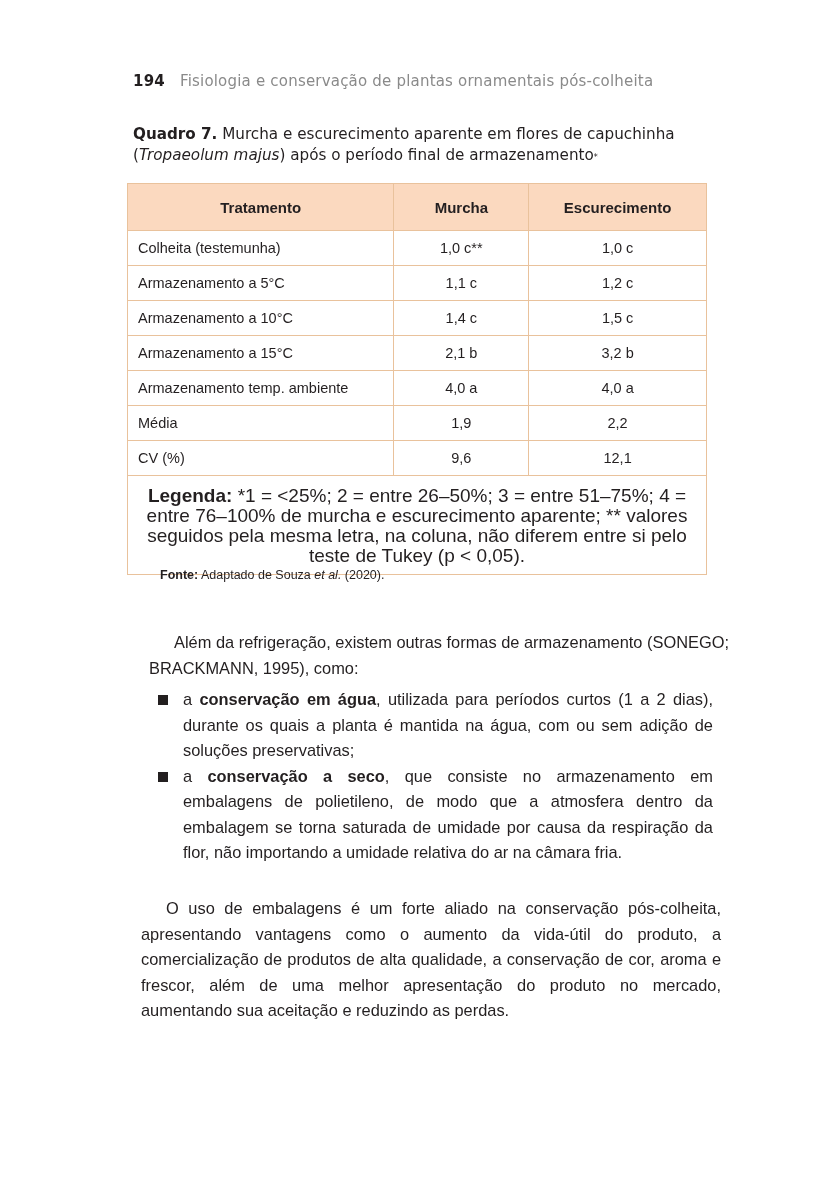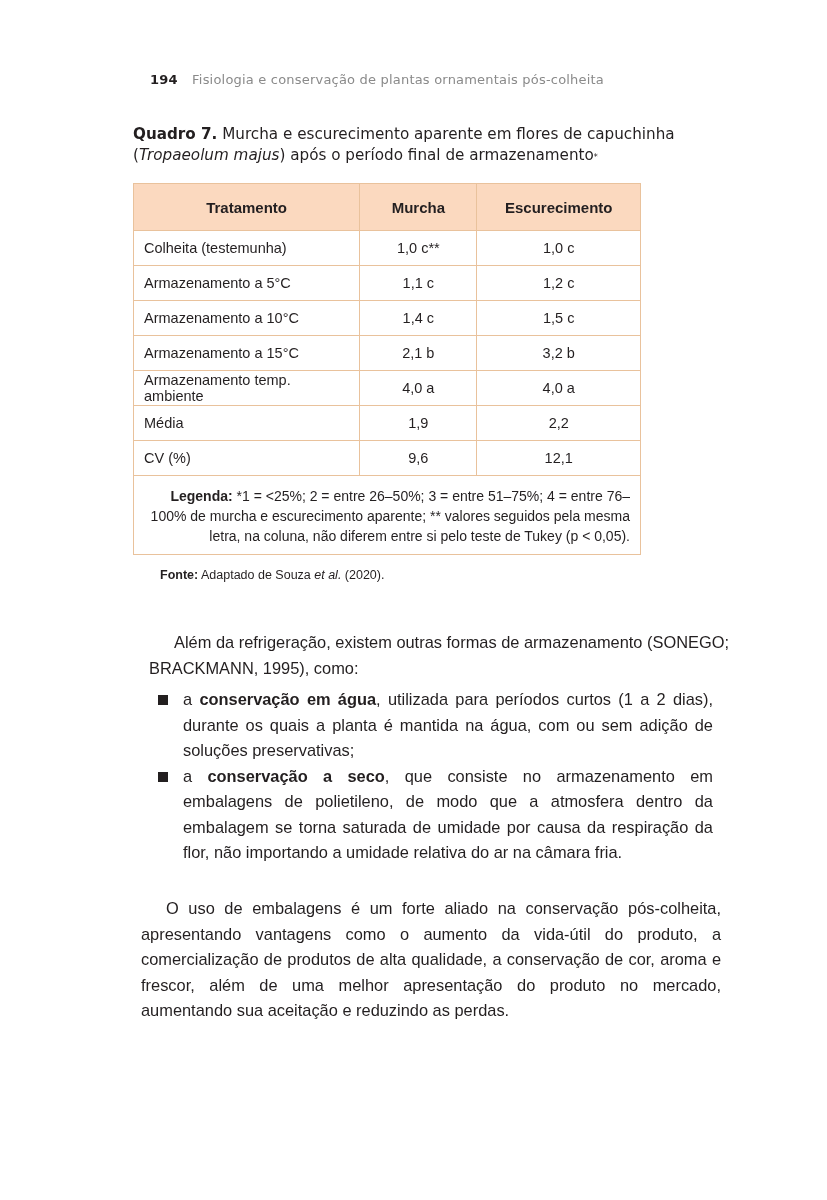--- a/index.html
+++ b/index.html
@@ -1,32 +1,32 @@
 <!DOCTYPE html>
 <html><head>
 <meta charset="utf-8">
 <style>
   html, body { margin: 0; padding: 0; background: #ffffff; }
   body { width: 827px; height: 1200px; position: relative; overflow: hidden;
          font-family: "DejaVu Sans", sans-serif; color: #231f20; }
-  .running-head { position: absolute; left: 150px; top: 72px; font-size: 13px; color: #8a8a8a; letter-spacing: 0.2px; }
+  .running-head { position: absolute; left: 133px; top: 72px; font-size: 15px; color: #8a8a8a; letter-spacing: 0.2px; }
   .running-head .pgnum { color: #231f20; font-weight: bold; margin-right: 10px; }
   .caption { position: absolute; left: 133px; top: 124px; width: 580px; font-size: 15.2px; line-height: 21px; color: #231f20; }
   .caption b { font-weight: bold; }
   .caption sup { font-size: 8px; vertical-align: top; position: relative; top: 2px; }
-  table.q { position: absolute; left: 133px; top: 183px; width: 508px; border-collapse: collapse;
+  table.q { position: absolute; left: 127px; top: 183px; width: 580px; border-collapse: collapse;
             font-family: "Liberation Sans", sans-serif; font-size: 14.5px; }
   table.q td, table.q th { border: 1.5px solid #e9c29c; height: 34px; padding: 0 10px; }
   table.q th { background: #fbd9bf; height: 46px; font-weight: bold; font-size: 15px; }
   table.q td.c0 { width: 246px; text-align: left; }
   table.q td.c1, table.q td.c2 { text-align: center; }
   table.q col.w0 { width: 267px; }
   table.q col.w1 { width: 135px; }
   table.q col.w2 { width: 178px; }
-  table.q td.legend { height: auto; padding: 10px 10px 8px 10px; font-size: 14px; line-height: 20px; text-align: right; }
+  table.q td.legend { height: auto; padding: 10px 10px 8px 10px; font-size: 19px; line-height: 20px; text-align: center; }
   .fonte { position: absolute; left: 133px; top: 568px; font-size: 12.5px; font-family: "Liberation Sans", sans-serif; }
   .fonte b { font-weight: bold; padding-left: 27px; }
   .body-text { position: absolute; left: 133px; width: 580px; font-family: "Liberation Sans", sans-serif;
                font-size: 16.4px; line-height: 25.5px; text-align: justify; }
   .p1 { top: 614px; }
   .p2 { top: 888px; }
   .indent { text-indent: 25px; }
   ul.bullets { position: absolute; left: 133px; top: 687px; width: 580px; margin: 0; padding: 0; list-style: none;
                font-family: "Liberation Sans", sans-serif; font-size: 16.4px; line-height: 25.5px; }
   ul.bullets li { position: relative; padding-left: 50px; text-align: justify; }

